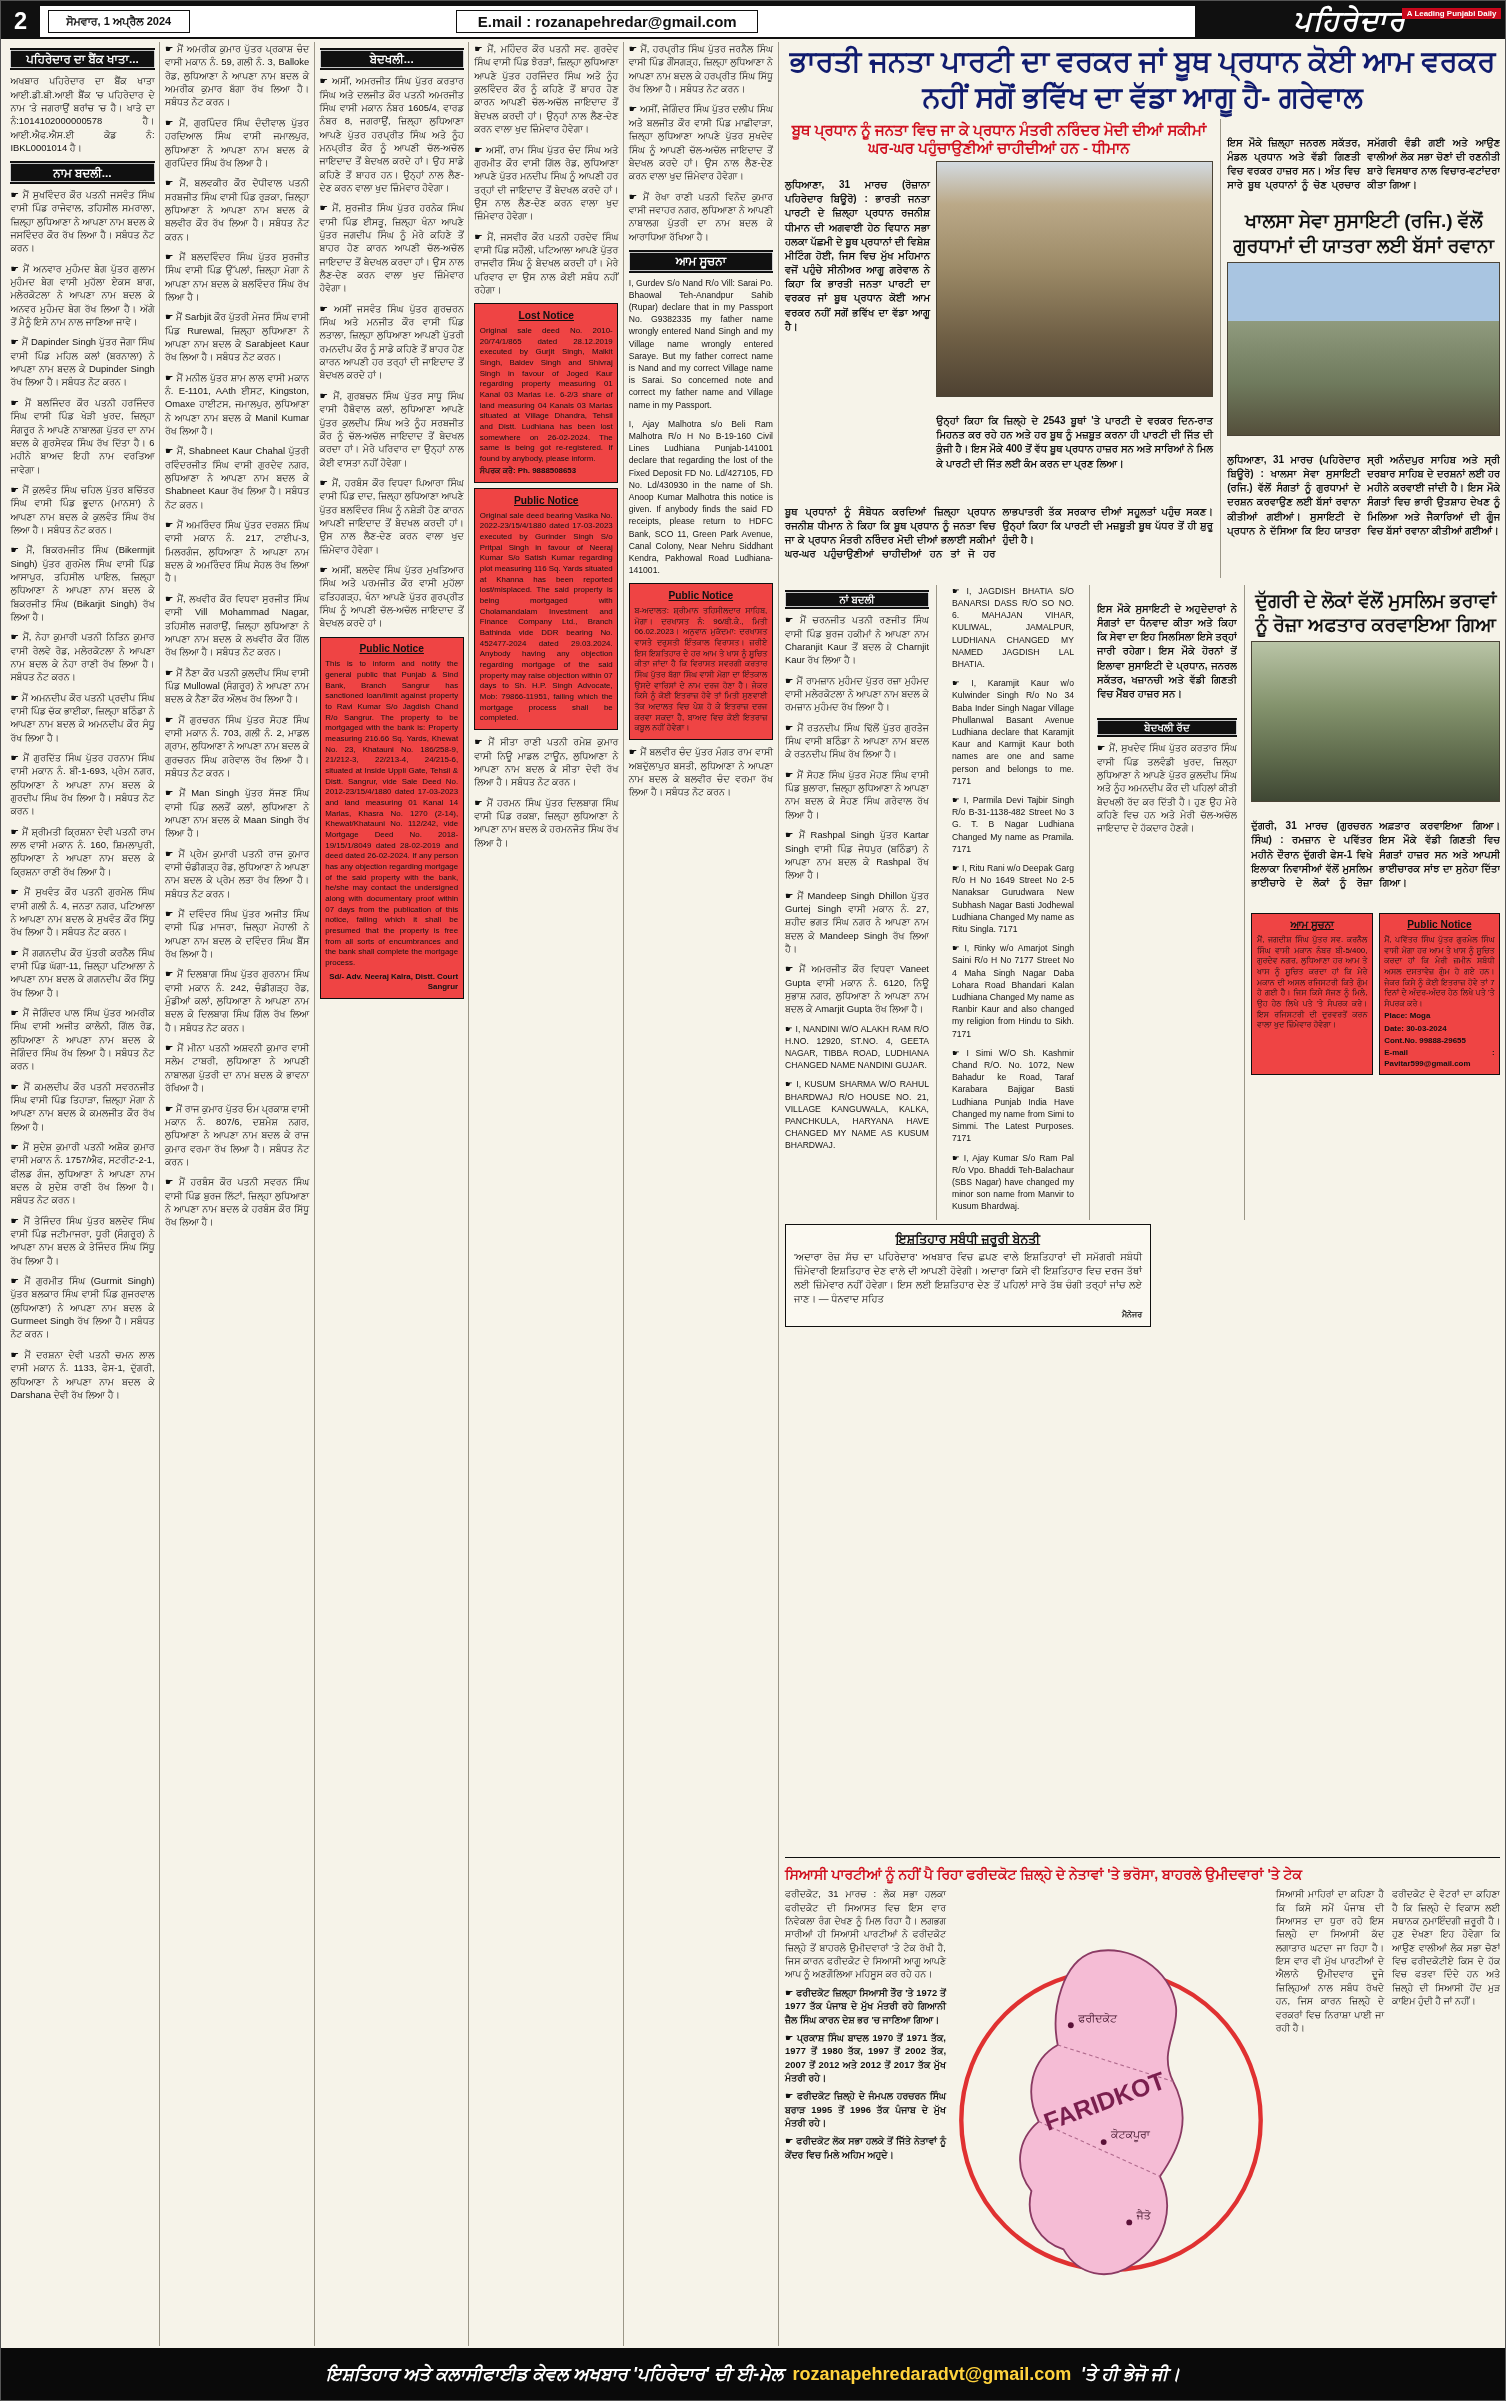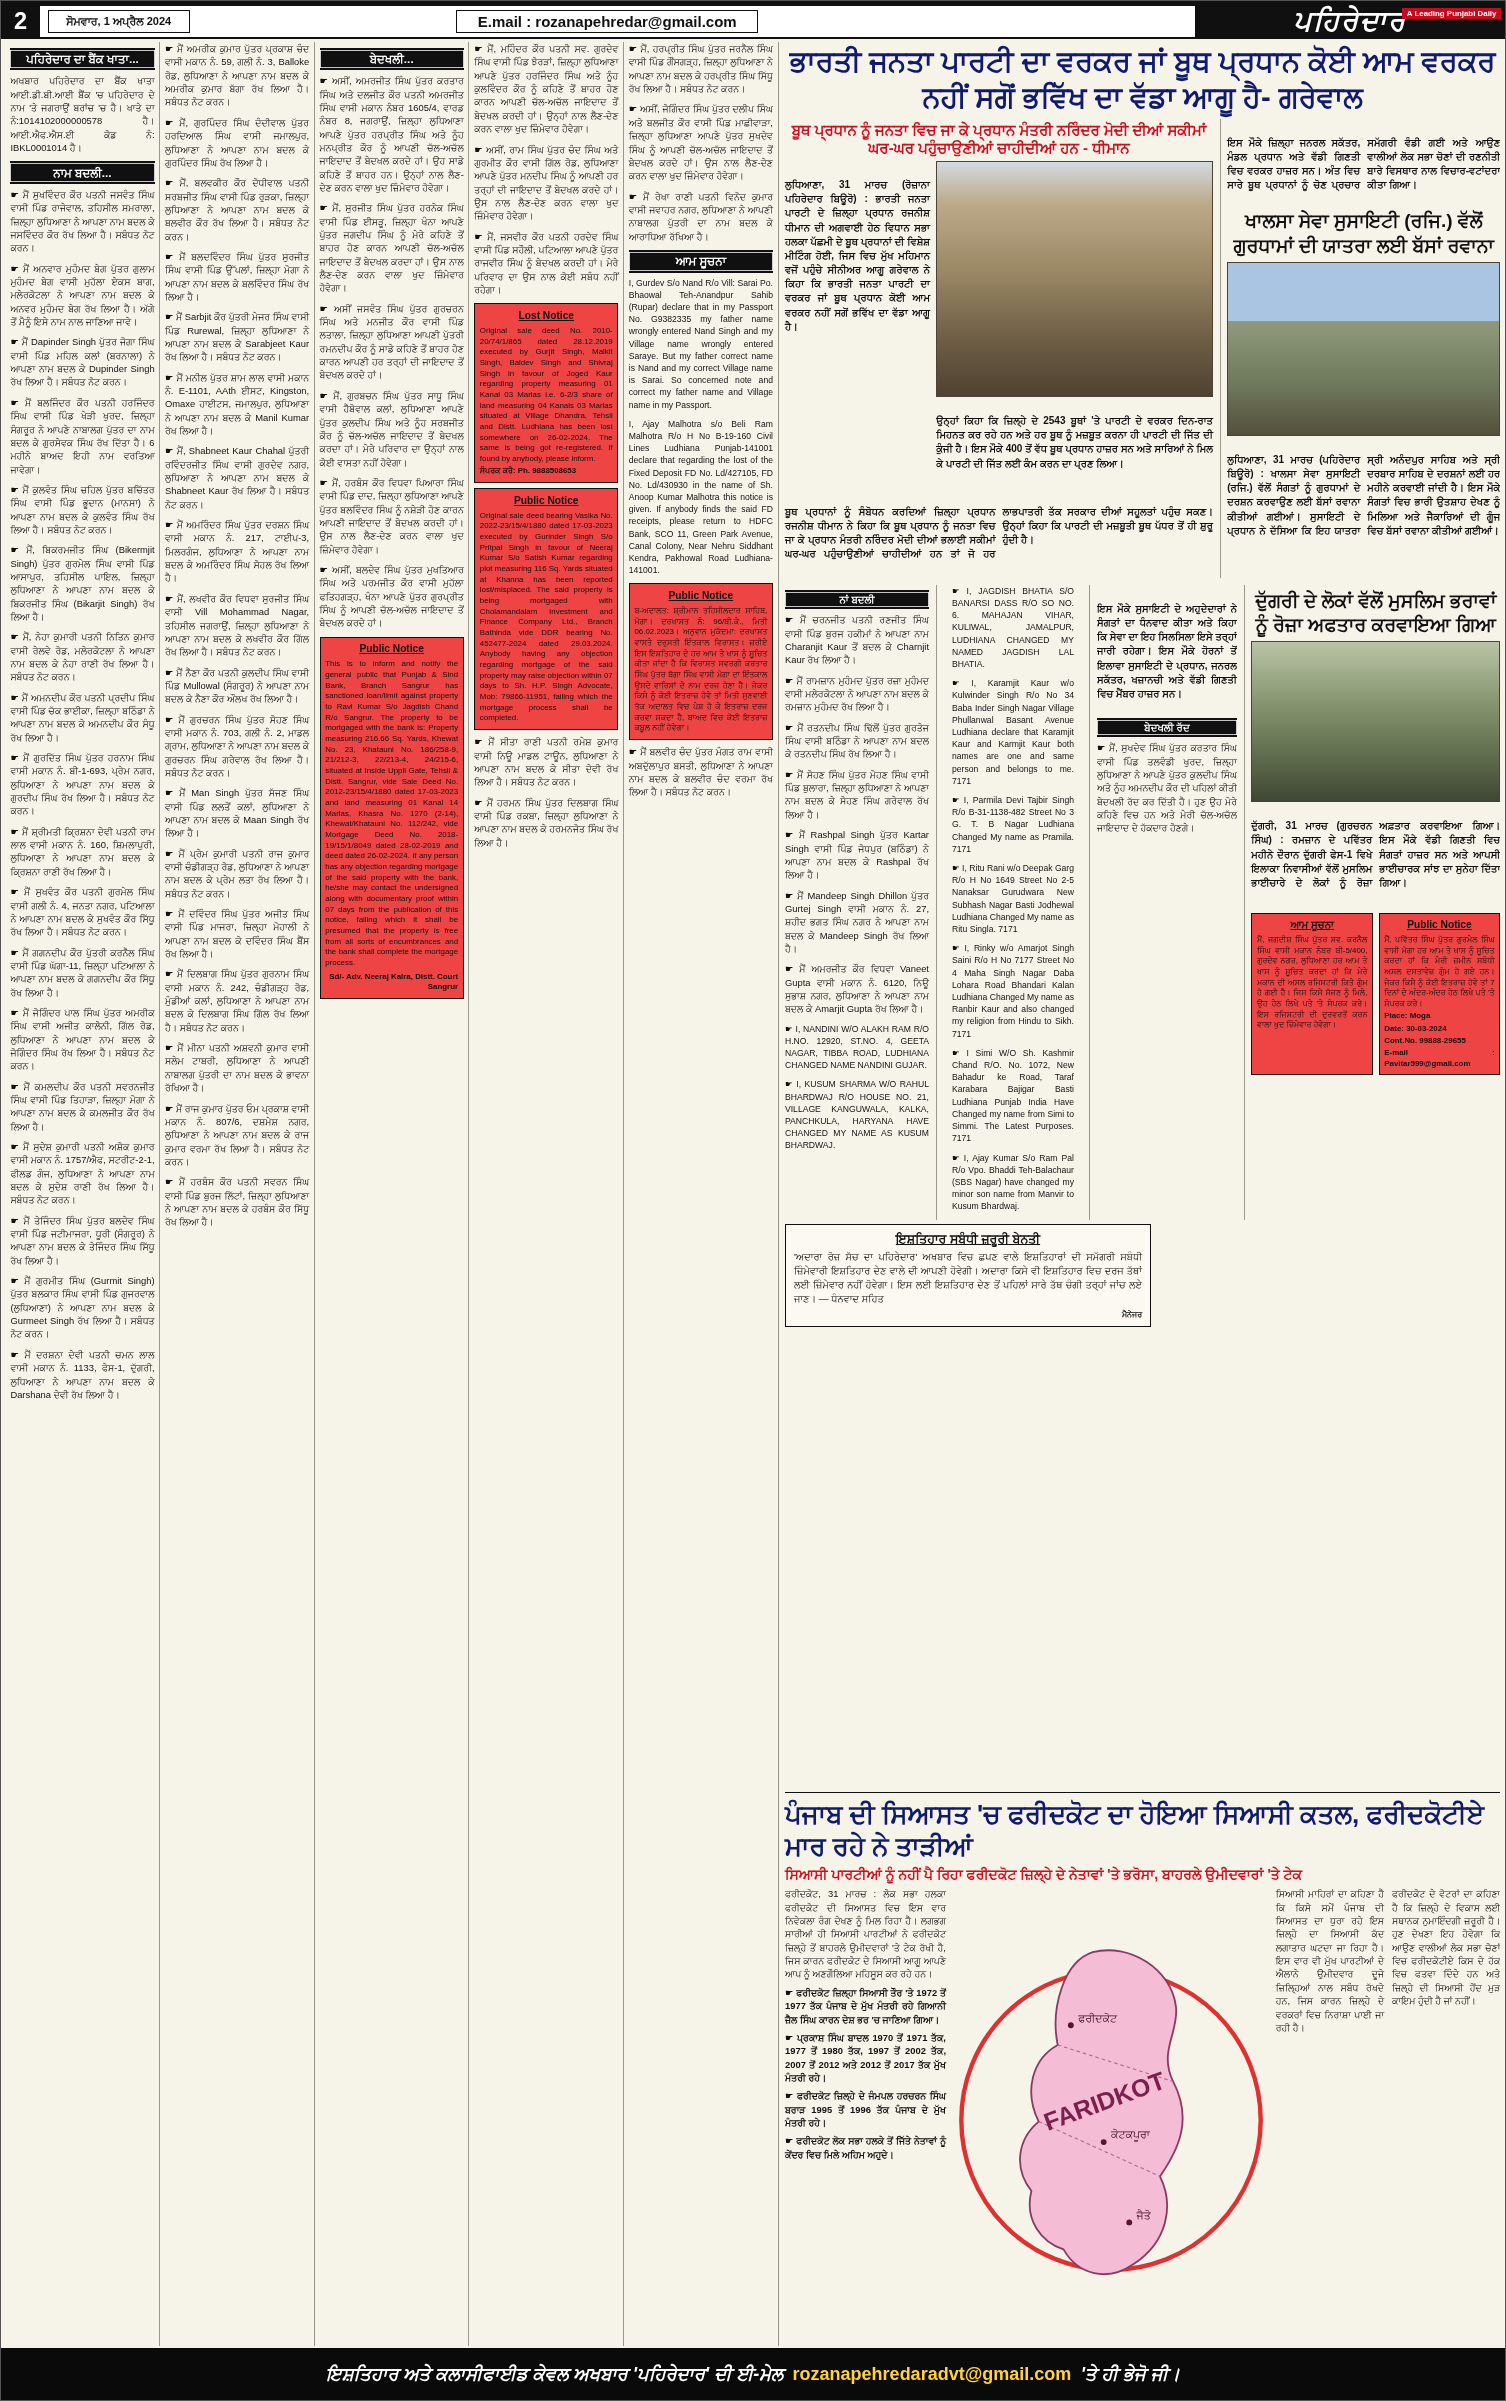--- a/index.html
+++ b/index.html
@@ -319,21 +319,20 @@
 
       <div class="band3">
         <div class="ishtihar-box">
           <div class="nb-title">ਇਸ਼ਤਿਹਾਰ ਸਬੰਧੀ ਜ਼ਰੂਰੀ ਬੇਨਤੀ</div>
           <p>'ਅਦਾਰਾ ਰੋਜ਼ ਸੱਚ ਦਾ ਪਹਿਰੇਦਾਰ' ਅਖਬਾਰ ਵਿਚ ਛਪਣ ਵਾਲੇ ਇਸ਼ਤਿਹਾਰਾਂ ਦੀ ਸਮੱਗਰੀ ਸਬੰਧੀ ਜ਼ਿੰਮੇਵਾਰੀ ਇਸ਼ਤਿਹਾਰ ਦੇਣ ਵਾਲੇ ਦੀ ਆਪਣੀ ਹੋਵੇਗੀ। ਅਦਾਰਾ ਕਿਸੇ ਵੀ ਇਸ਼ਤਿਹਾਰ ਵਿਚ ਦਰਜ ਤੱਥਾਂ ਲਈ ਜ਼ਿੰਮੇਵਾਰ ਨਹੀਂ ਹੋਵੇਗਾ। ਇਸ ਲਈ ਇਸ਼ਤਿਹਾਰ ਦੇਣ ਤੋਂ ਪਹਿਲਾਂ ਸਾਰੇ ਤੱਥ ਚੰਗੀ ਤਰ੍ਹਾਂ ਜਾਂਚ ਲਏ ਜਾਣ। — ਧੰਨਵਾਦ ਸਹਿਤ</p>
           <div class="nb-sign">ਮੈਨੇਜਰ</div>
         </div>
       </div>
 
       <div class="farid">
-        <h1 class="f-head">ਪੰਜਾਬ ਦੀ ਸਿਆਸਤ 'ਚ ਫਰੀਦਕੋਟ ਦਾ ਹੋਇਆ ਸਿਆਸੀ ਕਤਲ, ਫਰੀਦਕੋਟੀਏ ਮਾਰ ਰਹੇ ਨੇ ਤਾੜੀਆਂ</h1>
         <div class="f-sub">ਸਿਆਸੀ ਪਾਰਟੀਆਂ ਨੂੰ ਨਹੀਂ ਪੈ ਰਿਹਾ ਫਰੀਦਕੋਟ ਜ਼ਿਲ੍ਹੇ ਦੇ ਨੇਤਾਵਾਂ 'ਤੇ ਭਰੋਸਾ, ਬਾਹਰਲੇ ਉਮੀਦਵਾਰਾਂ 'ਤੇ ਟੇਕ</div>
         <div class="f-row">
           <div class="f-col f-c1">
             <p>ਫਰੀਦਕੋਟ, 31 ਮਾਰਚ : ਲੋਕ ਸਭਾ ਹਲਕਾ ਫਰੀਦਕੋਟ ਦੀ ਸਿਆਸਤ ਵਿਚ ਇਸ ਵਾਰ ਨਿਵੇਕਲਾ ਰੰਗ ਦੇਖਣ ਨੂੰ ਮਿਲ ਰਿਹਾ ਹੈ। ਲਗਭਗ ਸਾਰੀਆਂ ਹੀ ਸਿਆਸੀ ਪਾਰਟੀਆਂ ਨੇ ਫਰੀਦਕੋਟ ਜ਼ਿਲ੍ਹੇ ਤੋਂ ਬਾਹਰਲੇ ਉਮੀਦਵਾਰਾਂ 'ਤੇ ਟੇਕ ਰੱਖੀ ਹੈ, ਜਿਸ ਕਾਰਨ ਫਰੀਦਕੋਟ ਦੇ ਸਿਆਸੀ ਆਗੂ ਆਪਣੇ ਆਪ ਨੂੰ ਅਣਗੌਲਿਆ ਮਹਿਸੂਸ ਕਰ ਰਹੇ ਹਨ।</p>
             <div>
 
             <p class="f-bullet">ਫਰੀਦਕੋਟ ਜ਼ਿਲ੍ਹਾ ਸਿਆਸੀ ਤੌਰ 'ਤੇ 1972 ਤੋਂ 1977 ਤੱਕ ਪੰਜਾਬ ਦੇ ਮੁੱਖ ਮੰਤਰੀ ਰਹੇ ਗਿਆਨੀ ਜ਼ੈਲ ਸਿੰਘ ਕਾਰਨ ਦੇਸ਼ ਭਰ 'ਚ ਜਾਣਿਆ ਗਿਆ।</p>
                 <p class="f-bullet">ਪ੍ਰਕਾਸ਼ ਸਿੰਘ ਬਾਦਲ 1970 ਤੋਂ 1971 ਤੱਕ, 1977 ਤੋਂ 1980 ਤੱਕ, 1997 ਤੋਂ 2002 ਤੱਕ, 2007 ਤੋਂ 2012 ਅਤੇ 2012 ਤੋਂ 2017 ਤੱਕ ਮੁੱਖ ਮੰਤਰੀ ਰਹੇ।</p>
                 <p class="f-bullet">ਫਰੀਦਕੋਟ ਜ਼ਿਲ੍ਹੇ ਦੇ ਜੰਮਪਲ ਹਰਚਰਨ ਸਿੰਘ ਬਰਾੜ 1995 ਤੋਂ 1996 ਤੱਕ ਪੰਜਾਬ ਦੇ ਮੁੱਖ ਮੰਤਰੀ ਰਹੇ।</p>
                 <p class="f-bullet">ਫਰੀਦਕੋਟ ਲੋਕ ਸਭਾ ਹਲਕੇ ਤੋਂ ਜਿੱਤੇ ਨੇਤਾਵਾਂ ਨੂੰ ਕੇਂਦਰ ਵਿਚ ਮਿਲੇ ਅਹਿਮ ਅਹੁਦੇ।</p>

